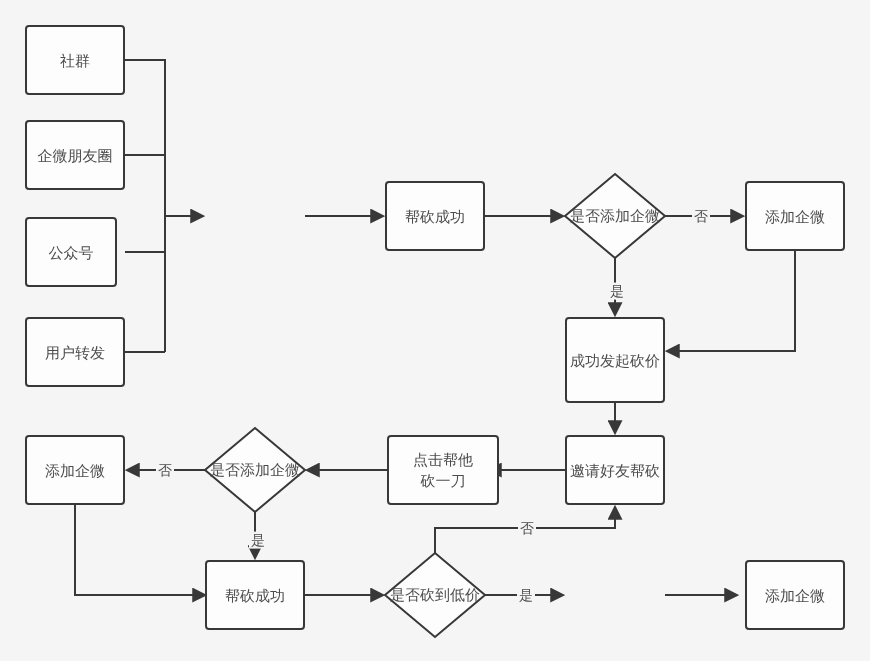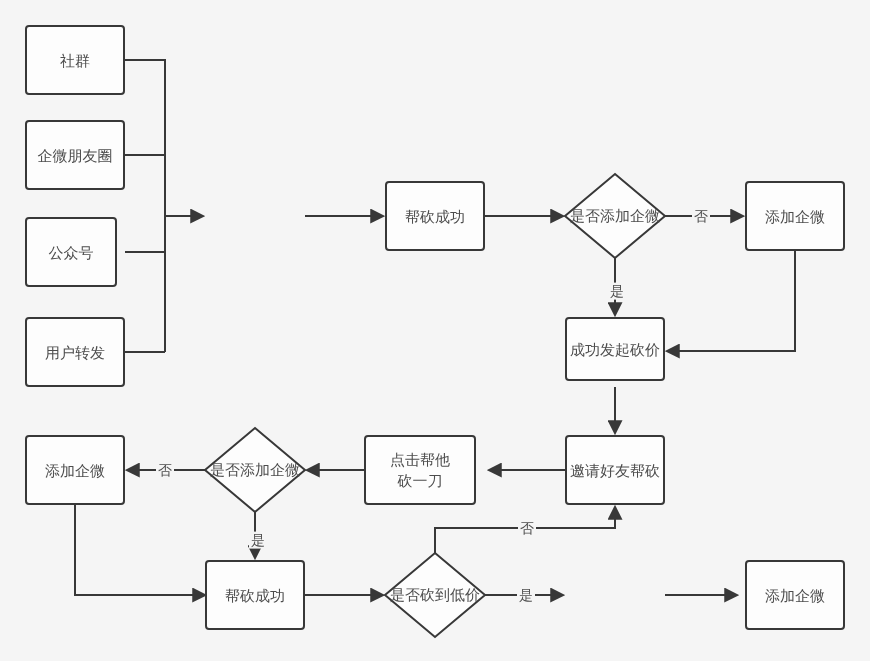--- a/index.html
+++ b/index.html
@@ -125,25 +125,25 @@
 
   <div class="node" style="left:25px;top:217px;width:92px;height:70px"><span>公众号</span></div>
 
   <div class="node" style="left:25px;top:317px;width:100px;height:70px"><span>用户转发</span></div>
 
 
   <div class="node" style="left:385px;top:181px;width:100px;height:70px"><span>帮砍成功</span></div>
 
   <div class="node" style="left:745px;top:181px;width:100px;height:70px"><span>添加企微</span></div>
 
-  <div class="node" style="left:565px;top:317px;width:100px;height:64px"><span>成功发起砍价</span></div>
+  <div class="node" style="left:565px;top:317px;width:100px;height:86px"><span>成功发起砍价</span></div>
 
   <div class="node" style="left:565px;top:435px;width:100px;height:70px"><span>邀请好友帮砍</span></div>
 
-  <div class="node" style="left:364px;top:435px;width:112px;height:70px"><span>点击帮他
+  <div class="node" style="left:387px;top:435px;width:112px;height:70px"><span>点击帮他
 砍一刀</span></div>
 
   <div class="node" style="left:25px;top:435px;width:100px;height:70px"><span>添加企微</span></div>
 
   <div class="node" style="left:205px;top:560px;width:100px;height:70px"><span>帮砍成功</span></div>
 
 
   <div class="node" style="left:745px;top:560px;width:100px;height:70px"><span>添加企微</span></div>
 
   <div class="diamond-label" style="left:565px;top:174px;width:100px;height:84px">

